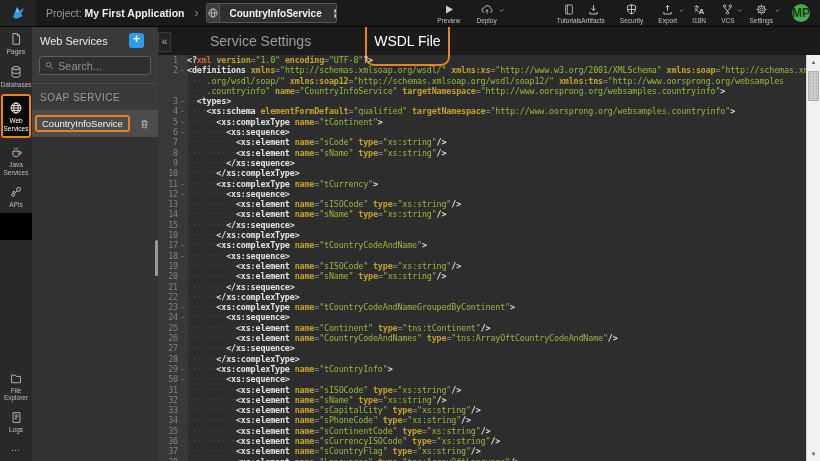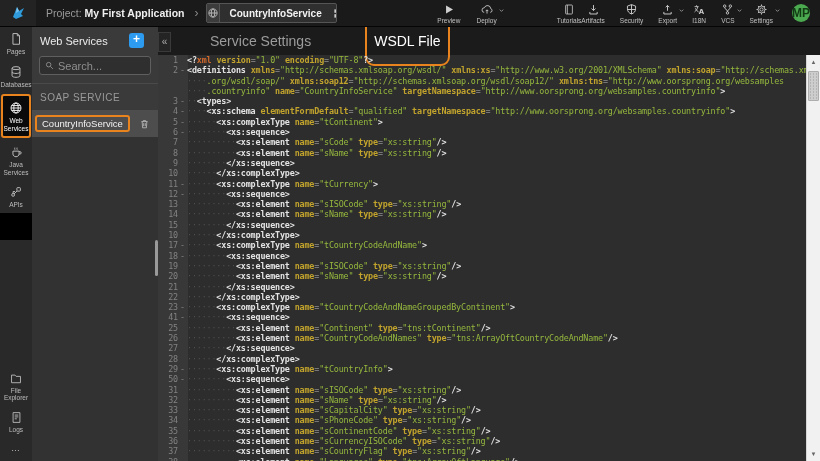--- a/index.html
+++ b/index.html
@@ -314,21 +314,21 @@
           <div class="crow"><span class="ln">14</span><span class="fold"></span><span class="ctext"><span class="t-ws">··········</span><span class="t-tag">&lt;xs:element</span> <span class="t-attr">name</span><span class="t-eq">=</span><span class="t-str">"sName"</span> <span class="t-attr">type</span><span class="t-eq">=</span><span class="t-str">"xs:string"</span><span class="t-tag">/&gt;</span></span></div>
           <div class="crow"><span class="ln">15</span><span class="fold"></span><span class="ctext"><span class="t-ws">········</span><span class="t-tag">&lt;/xs:sequence</span><span class="t-tag">&gt;</span></span></div>
           <div class="crow"><span class="ln">10</span><span class="fold"></span><span class="ctext"><span class="t-ws">······</span><span class="t-tag">&lt;/xs:complexType</span><span class="t-tag">&gt;</span></span></div>
           <div class="crow"><span class="ln">17</span><span class="fold">-</span><span class="ctext"><span class="t-ws">······</span><span class="t-tag">&lt;xs:complexType</span> <span class="t-attr">name</span><span class="t-eq">=</span><span class="t-str">"tCountryCodeAndName"</span><span class="t-tag">&gt;</span></span></div>
           <div class="crow"><span class="ln">18</span><span class="fold">-</span><span class="ctext"><span class="t-ws">········</span><span class="t-tag">&lt;xs:sequence</span><span class="t-tag">&gt;</span></span></div>
           <div class="crow"><span class="ln">19</span><span class="fold"></span><span class="ctext"><span class="t-ws">··········</span><span class="t-tag">&lt;xs:element</span> <span class="t-attr">name</span><span class="t-eq">=</span><span class="t-str">"sISOCode"</span> <span class="t-attr">type</span><span class="t-eq">=</span><span class="t-str">"xs:string"</span><span class="t-tag">/&gt;</span></span></div>
           <div class="crow"><span class="ln">20</span><span class="fold"></span><span class="ctext"><span class="t-ws">··········</span><span class="t-tag">&lt;xs:element</span> <span class="t-attr">name</span><span class="t-eq">=</span><span class="t-str">"sName"</span> <span class="t-attr">type</span><span class="t-eq">=</span><span class="t-str">"xs:string"</span><span class="t-tag">/&gt;</span></span></div>
           <div class="crow"><span class="ln">21</span><span class="fold"></span><span class="ctext"><span class="t-ws">········</span><span class="t-tag">&lt;/xs:sequence</span><span class="t-tag">&gt;</span></span></div>
           <div class="crow"><span class="ln">22</span><span class="fold"></span><span class="ctext"><span class="t-ws">······</span><span class="t-tag">&lt;/xs:complexType</span><span class="t-tag">&gt;</span></span></div>
           <div class="crow"><span class="ln">23</span><span class="fold">-</span><span class="ctext"><span class="t-ws">······</span><span class="t-tag">&lt;xs:complexType</span> <span class="t-attr">name</span><span class="t-eq">=</span><span class="t-str">"tCountryCodeAndNameGroupedByContinent"</span><span class="t-tag">&gt;</span></span></div>
-          <div class="crow"><span class="ln">41</span><span class="fold">-</span><span class="ctext"><span class="t-ws">········</span><span class="t-tag">&lt;xs:sequence</span><span class="t-tag">&gt;</span></span></div>
+          <div class="crow"><span class="ln">24</span><span class="fold">-</span><span class="ctext"><span class="t-ws">········</span><span class="t-tag">&lt;xs:sequence</span><span class="t-tag">&gt;</span></span></div>
           <div class="crow"><span class="ln">25</span><span class="fold"></span><span class="ctext"><span class="t-ws">··········</span><span class="t-tag">&lt;xs:element</span> <span class="t-attr">name</span><span class="t-eq">=</span><span class="t-str">"Continent"</span> <span class="t-attr">type</span><span class="t-eq">=</span><span class="t-str">"tns:tContinent"</span><span class="t-tag">/&gt;</span></span></div>
           <div class="crow"><span class="ln">26</span><span class="fold"></span><span class="ctext"><span class="t-ws">··········</span><span class="t-tag">&lt;xs:element</span> <span class="t-attr">name</span><span class="t-eq">=</span><span class="t-str">"CountryCodeAndNames"</span> <span class="t-attr">type</span><span class="t-eq">=</span><span class="t-str">"tns:ArrayOftCountryCodeAndName"</span><span class="t-tag">/&gt;</span></span></div>
           <div class="crow"><span class="ln">27</span><span class="fold"></span><span class="ctext"><span class="t-ws">········</span><span class="t-tag">&lt;/xs:sequence</span><span class="t-tag">&gt;</span></span></div>
           <div class="crow"><span class="ln">28</span><span class="fold"></span><span class="ctext"><span class="t-ws">······</span><span class="t-tag">&lt;/xs:complexType</span><span class="t-tag">&gt;</span></span></div>
           <div class="crow"><span class="ln">29</span><span class="fold">-</span><span class="ctext"><span class="t-ws">······</span><span class="t-tag">&lt;xs:complexType</span> <span class="t-attr">name</span><span class="t-eq">=</span><span class="t-str">"tCountryInfo"</span><span class="t-tag">&gt;</span></span></div>
           <div class="crow"><span class="ln">50</span><span class="fold">-</span><span class="ctext"><span class="t-ws">········</span><span class="t-tag">&lt;xs:sequence</span><span class="t-tag">&gt;</span></span></div>
           <div class="crow"><span class="ln">31</span><span class="fold"></span><span class="ctext"><span class="t-ws">··········</span><span class="t-tag">&lt;xs:element</span> <span class="t-attr">name</span><span class="t-eq">=</span><span class="t-str">"sISOCode"</span> <span class="t-attr">type</span><span class="t-eq">=</span><span class="t-str">"xs:string"</span><span class="t-tag">/&gt;</span></span></div>
           <div class="crow"><span class="ln">32</span><span class="fold"></span><span class="ctext"><span class="t-ws">··········</span><span class="t-tag">&lt;xs:element</span> <span class="t-attr">name</span><span class="t-eq">=</span><span class="t-str">"sName"</span> <span class="t-attr">type</span><span class="t-eq">=</span><span class="t-str">"xs:string"</span><span class="t-tag">/&gt;</span></span></div>
           <div class="crow"><span class="ln">33</span><span class="fold"></span><span class="ctext"><span class="t-ws">··········</span><span class="t-tag">&lt;xs:element</span> <span class="t-attr">name</span><span class="t-eq">=</span><span class="t-str">"sCapitalCity"</span> <span class="t-attr">type</span><span class="t-eq">=</span><span class="t-str">"xs:string"</span><span class="t-tag">/&gt;</span></span></div>
           <div class="crow"><span class="ln">34</span><span class="fold"></span><span class="ctext"><span class="t-ws">··········</span><span class="t-tag">&lt;xs:element</span> <span class="t-attr">name</span><span class="t-eq">=</span><span class="t-str">"sPhoneCode"</span> <span class="t-attr">type</span><span class="t-eq">=</span><span class="t-str">"xs:string"</span><span class="t-tag">/&gt;</span></span></div>

